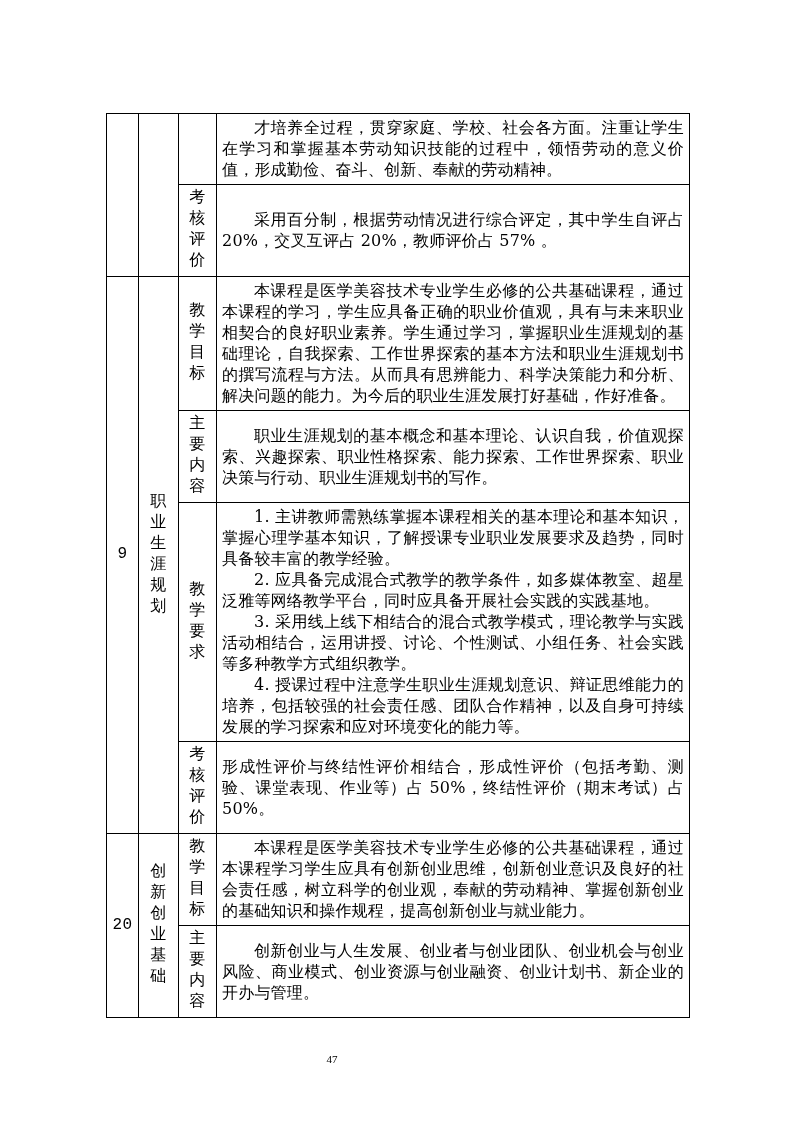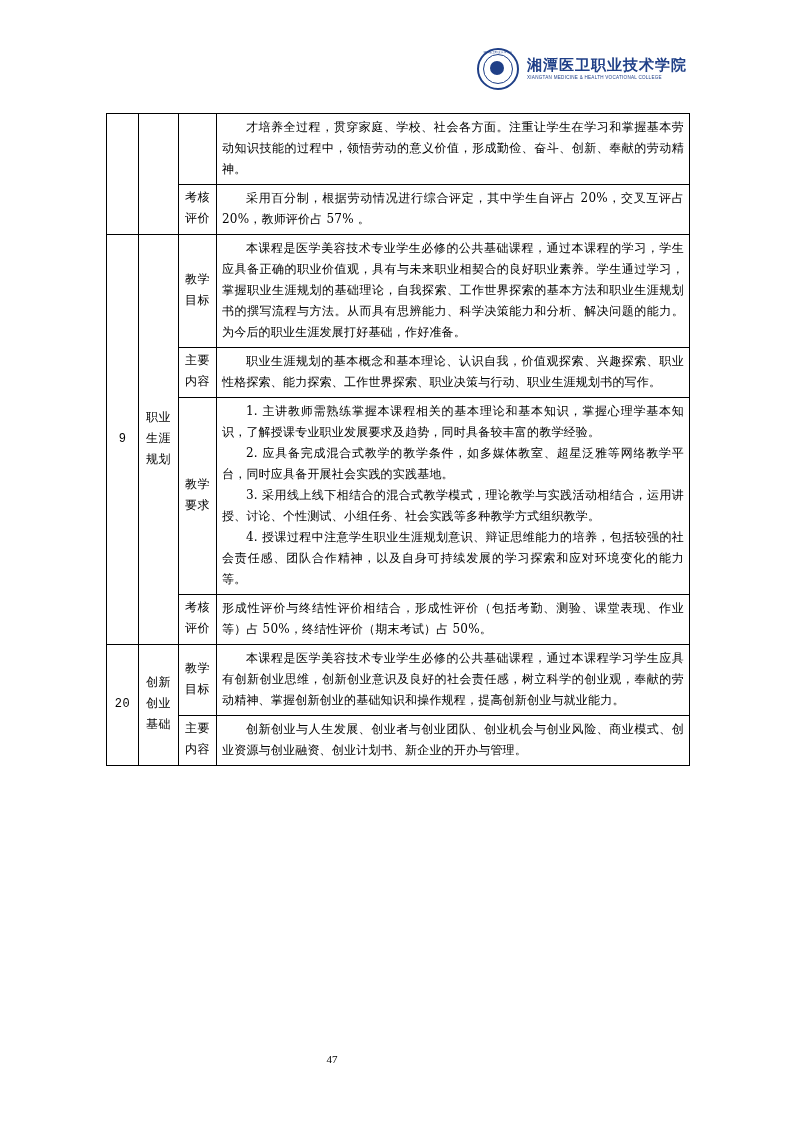--- a/index.html
+++ b/index.html
@@ -92,21 +92,21 @@
     position: absolute;
     top: 113px;
     left: 106px;
     width: 583px;
     border-collapse: collapse;
     table-layout: fixed;
   }
   table.course-table td {
     border: 1px solid #000000;
     vertical-align: middle;
-    font-size: 12px;
+    font-size: 16px;
     line-height: 21px;
     padding: 3px 5px 4px 5px;
   }
   col.c-num   { width: 32px; }
   col.c-name  { width: 40px; }
   col.c-field { width: 38px; }
   col.c-body  { width: 473px; }
 
   td.cell-num,
   td.cell-name,
@@ -143,29 +143,20 @@
     text-align: center;
     font-size: 11px;
     font-family: "Liberation Serif", serif;
   }
 </style>
 </head>
 <body>
 
 <div class="page">
 
-  <div class="logo-block">
-    <div class="logo-seal">
-      <div class="seal-top">湘潭医卫职业技术学院</div>
-    </div>
-    <div class="logo-text">
-      <div class="logo-cn">湘潭医卫职业技术学院</div>
-      <div class="logo-en">XIANGTAN MEDICINE &amp; HEALTH VOCATIONAL COLLEGE</div>
-    </div>
-  </div>
 
   <table class="course-table">
     <colgroup>
       <col class="c-num">
         <col class="c-name">
         <col class="c-field">
         <col class="c-body">
     </colgroup>
     <tbody>
 

